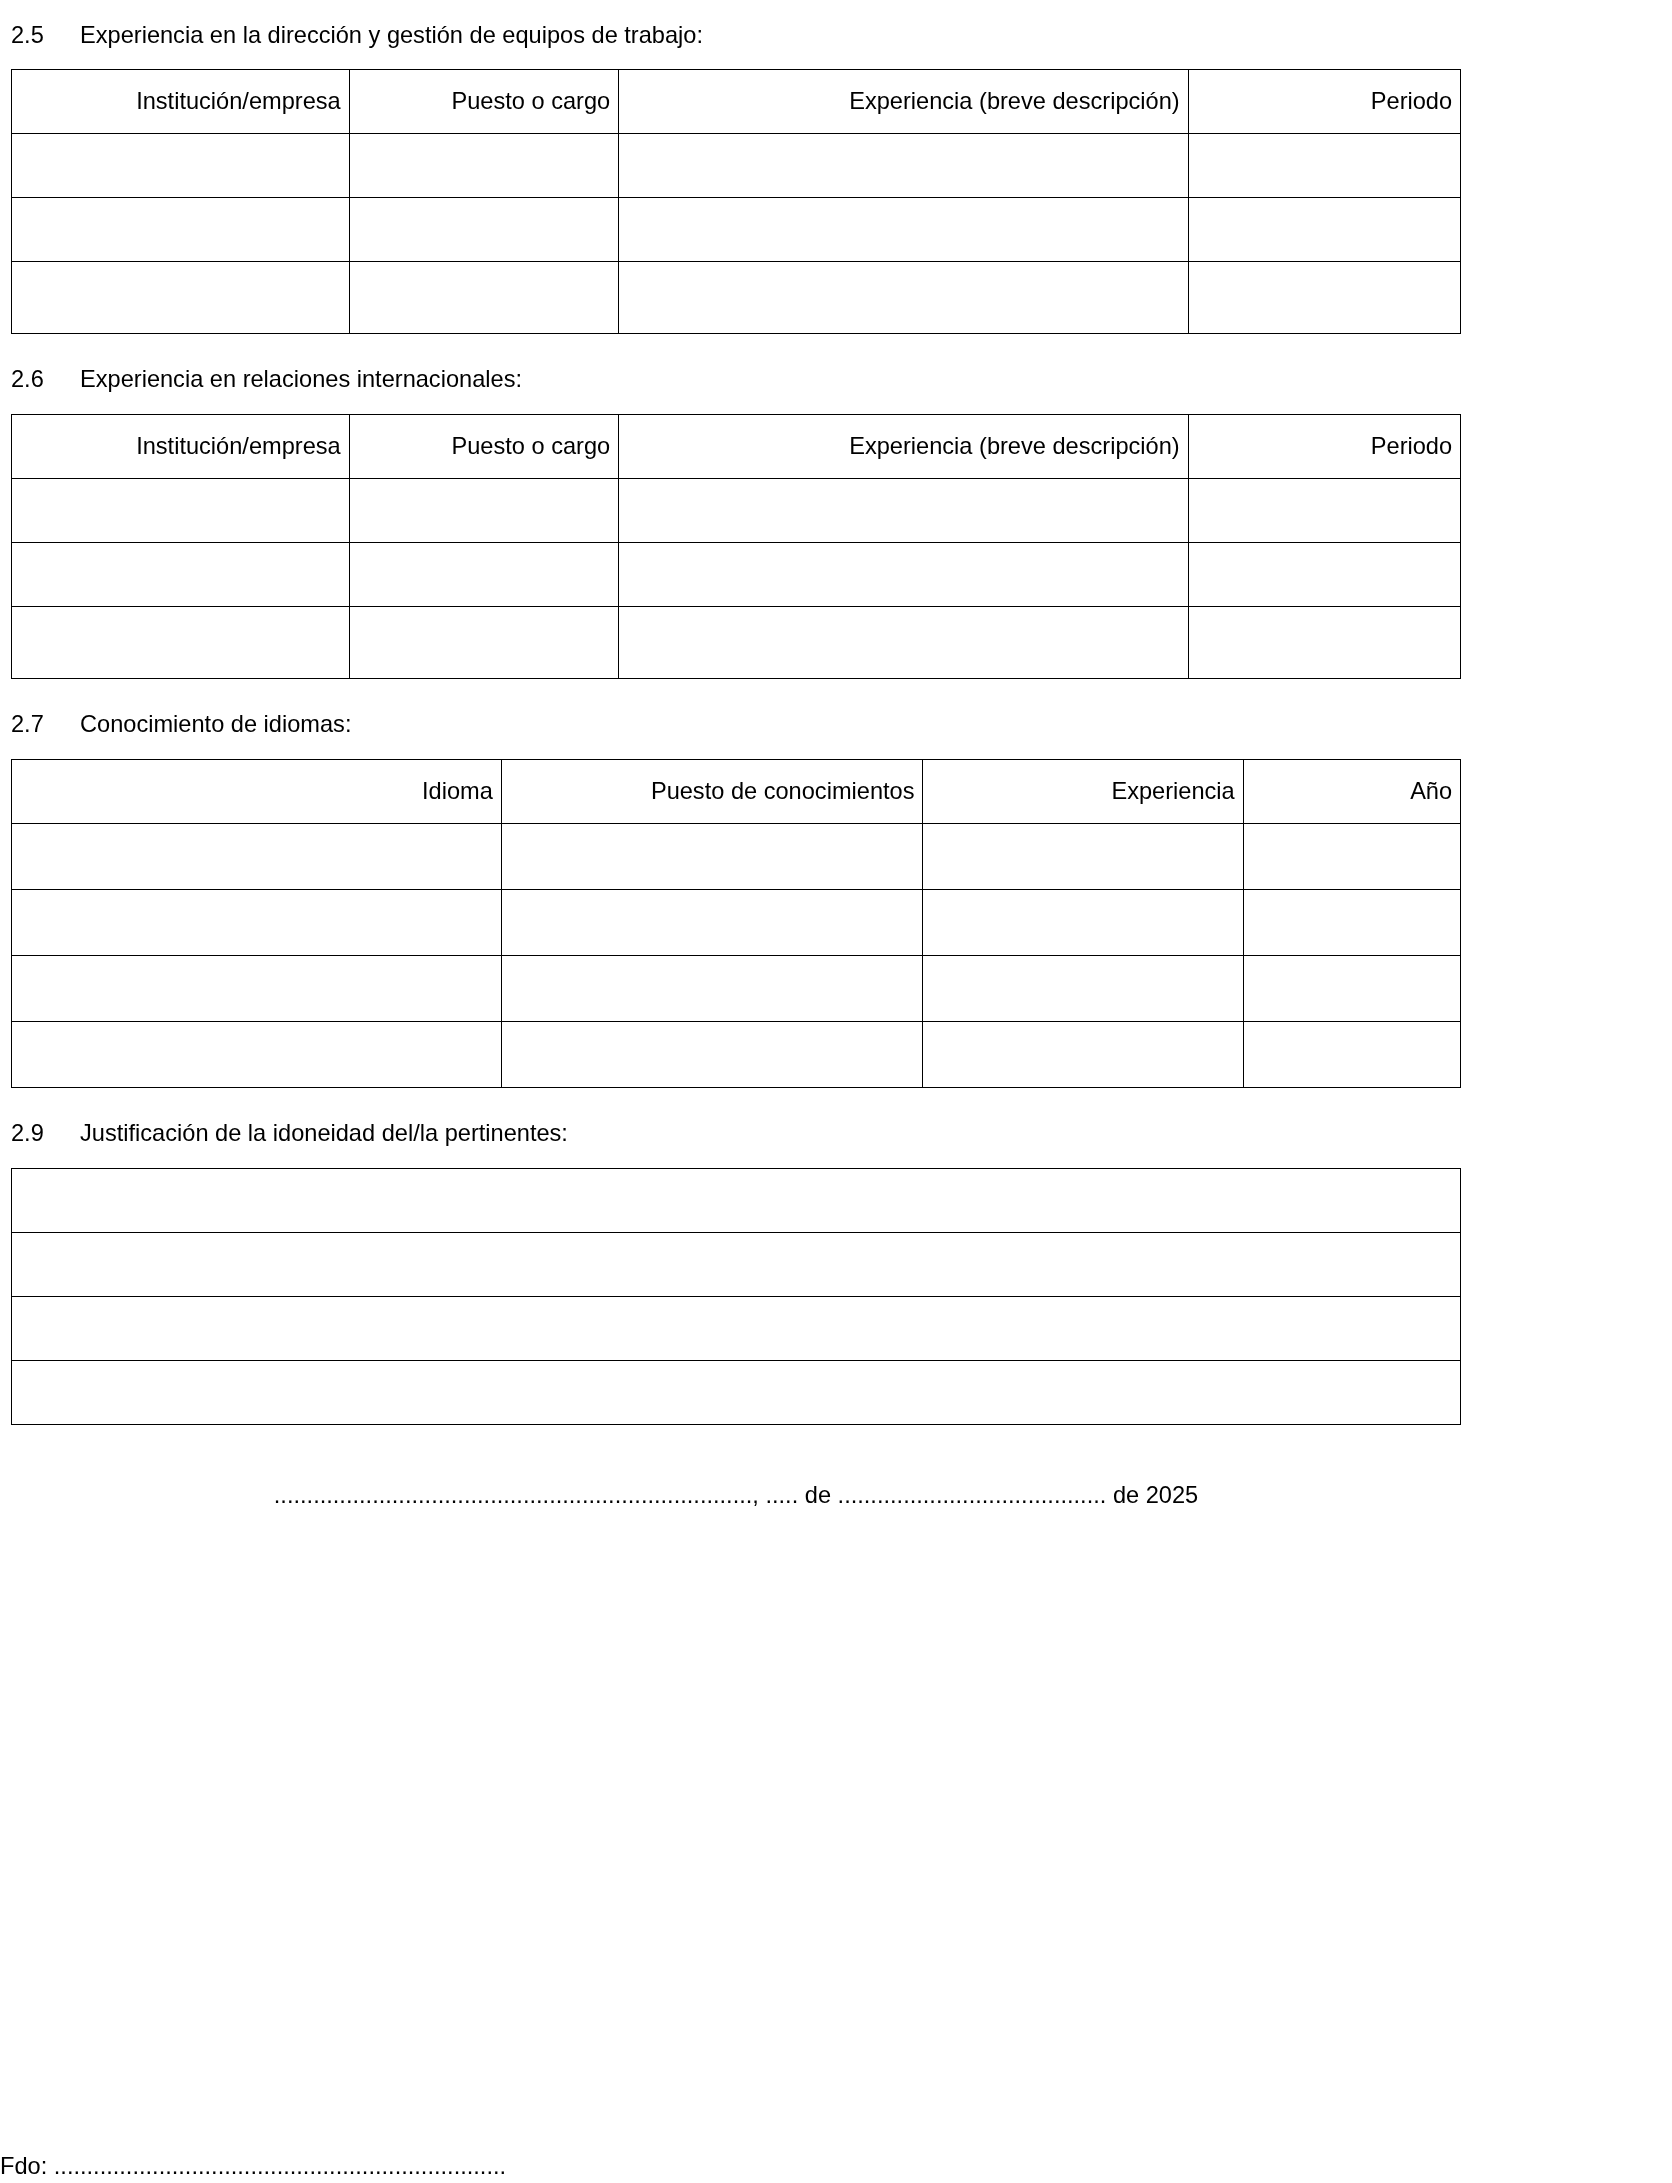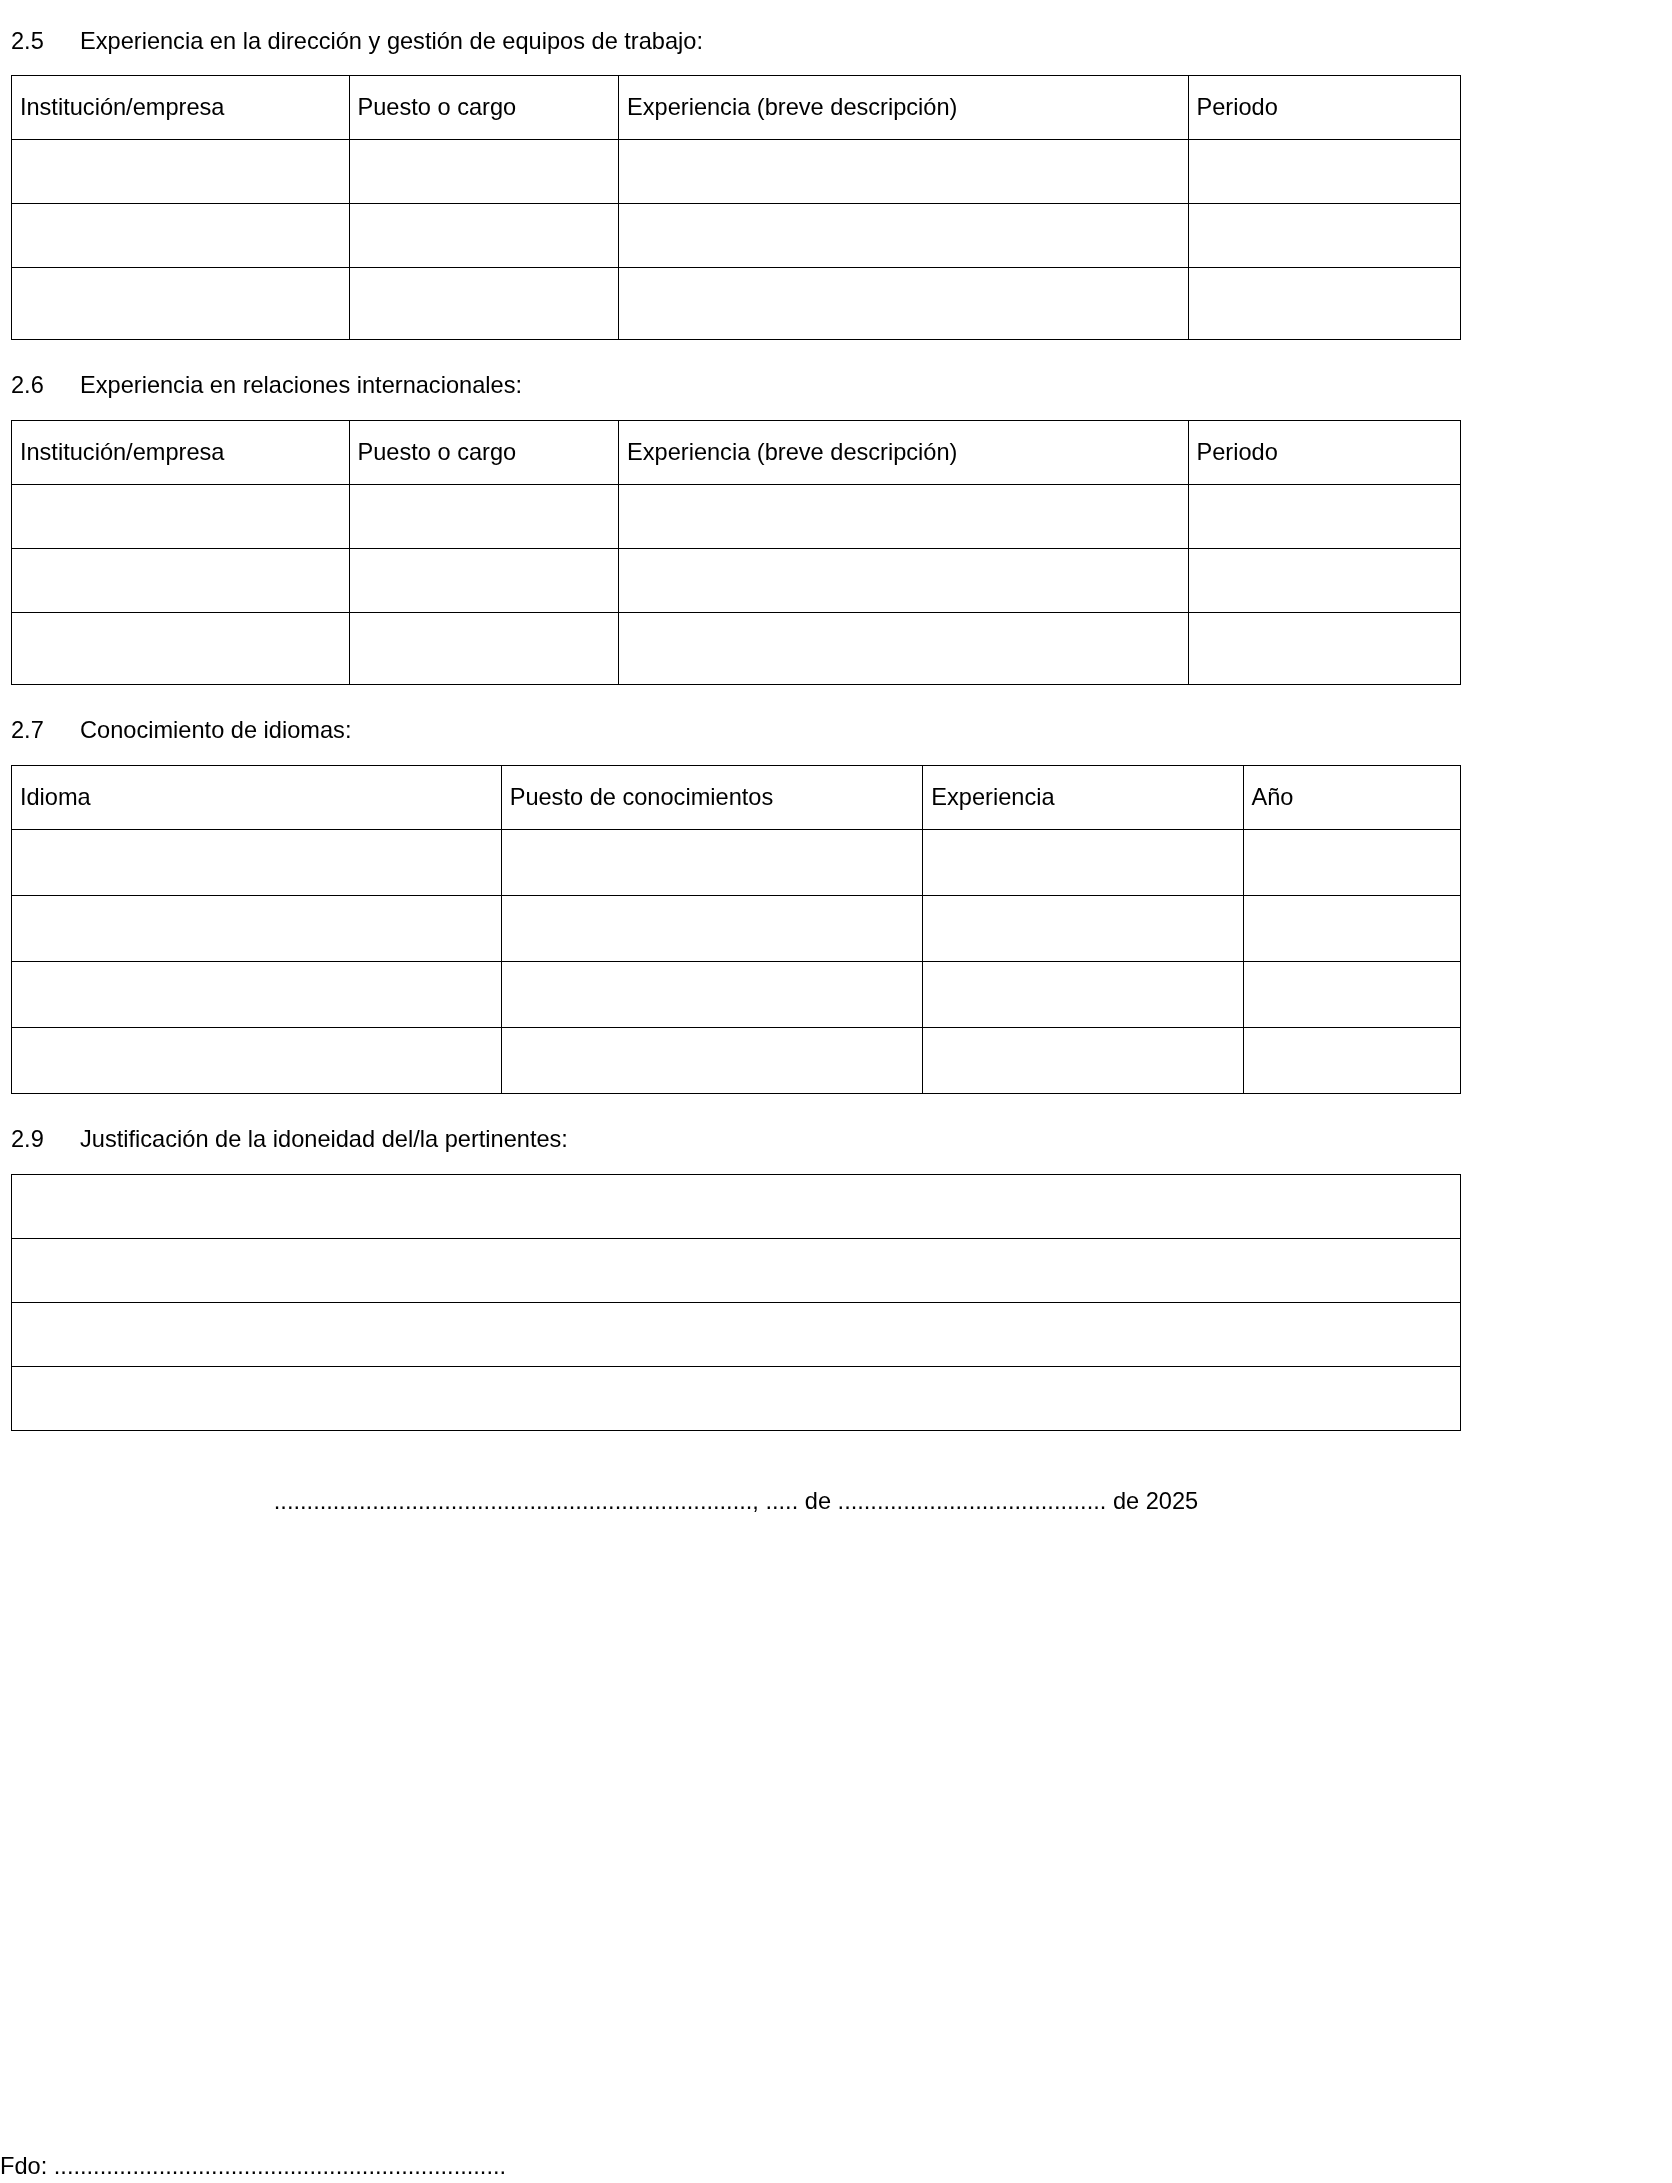--- a/index.html
+++ b/index.html
@@ -12,21 +12,21 @@
     height: 2183px;
     overflow: hidden;
     font-family: "Liberation Sans", sans-serif;
     font-size: 23.6px;
     color: #000000;
   }
   .page {
     box-sizing: border-box;
     width: 1472px;
     height: 2183px;
-    padding: 22px 11px 0 11px;
+    padding: 16px 11px 0 11px;
     position: relative;
   }
   .section-heading {
     display: flex;
     align-items: baseline;
     margin: 31px 0 20.4px 0;
     line-height: 1.2;
   }
   .section-heading.first {
     margin-top: 4.7px;
@@ -44,21 +44,21 @@
     table-layout: fixed;
   }
   table.tbl td {
     border: 1.6px solid #000000;
     padding: 1.6px 7.9px;
     box-sizing: border-box;
     vertical-align: middle;
     font-weight: normal;
   }
   table.tbl tr.hdr td {
-    text-align: left;
+    text-align: right;
     height: 64px;
   }
   table.exp-tbl tr.row td { height: 64px; }
   table.exp-tbl tr.row:last-child td { height: 72px; }
   table.lang-tbl tr.row td { height: 66px; }
   table.plain-tbl tr.row td { height: 64px; }
 
   
   table.exp-tbl col.c1 { width: 23.3%; }
   table.exp-tbl col.c2 { width: 18.6%; }

